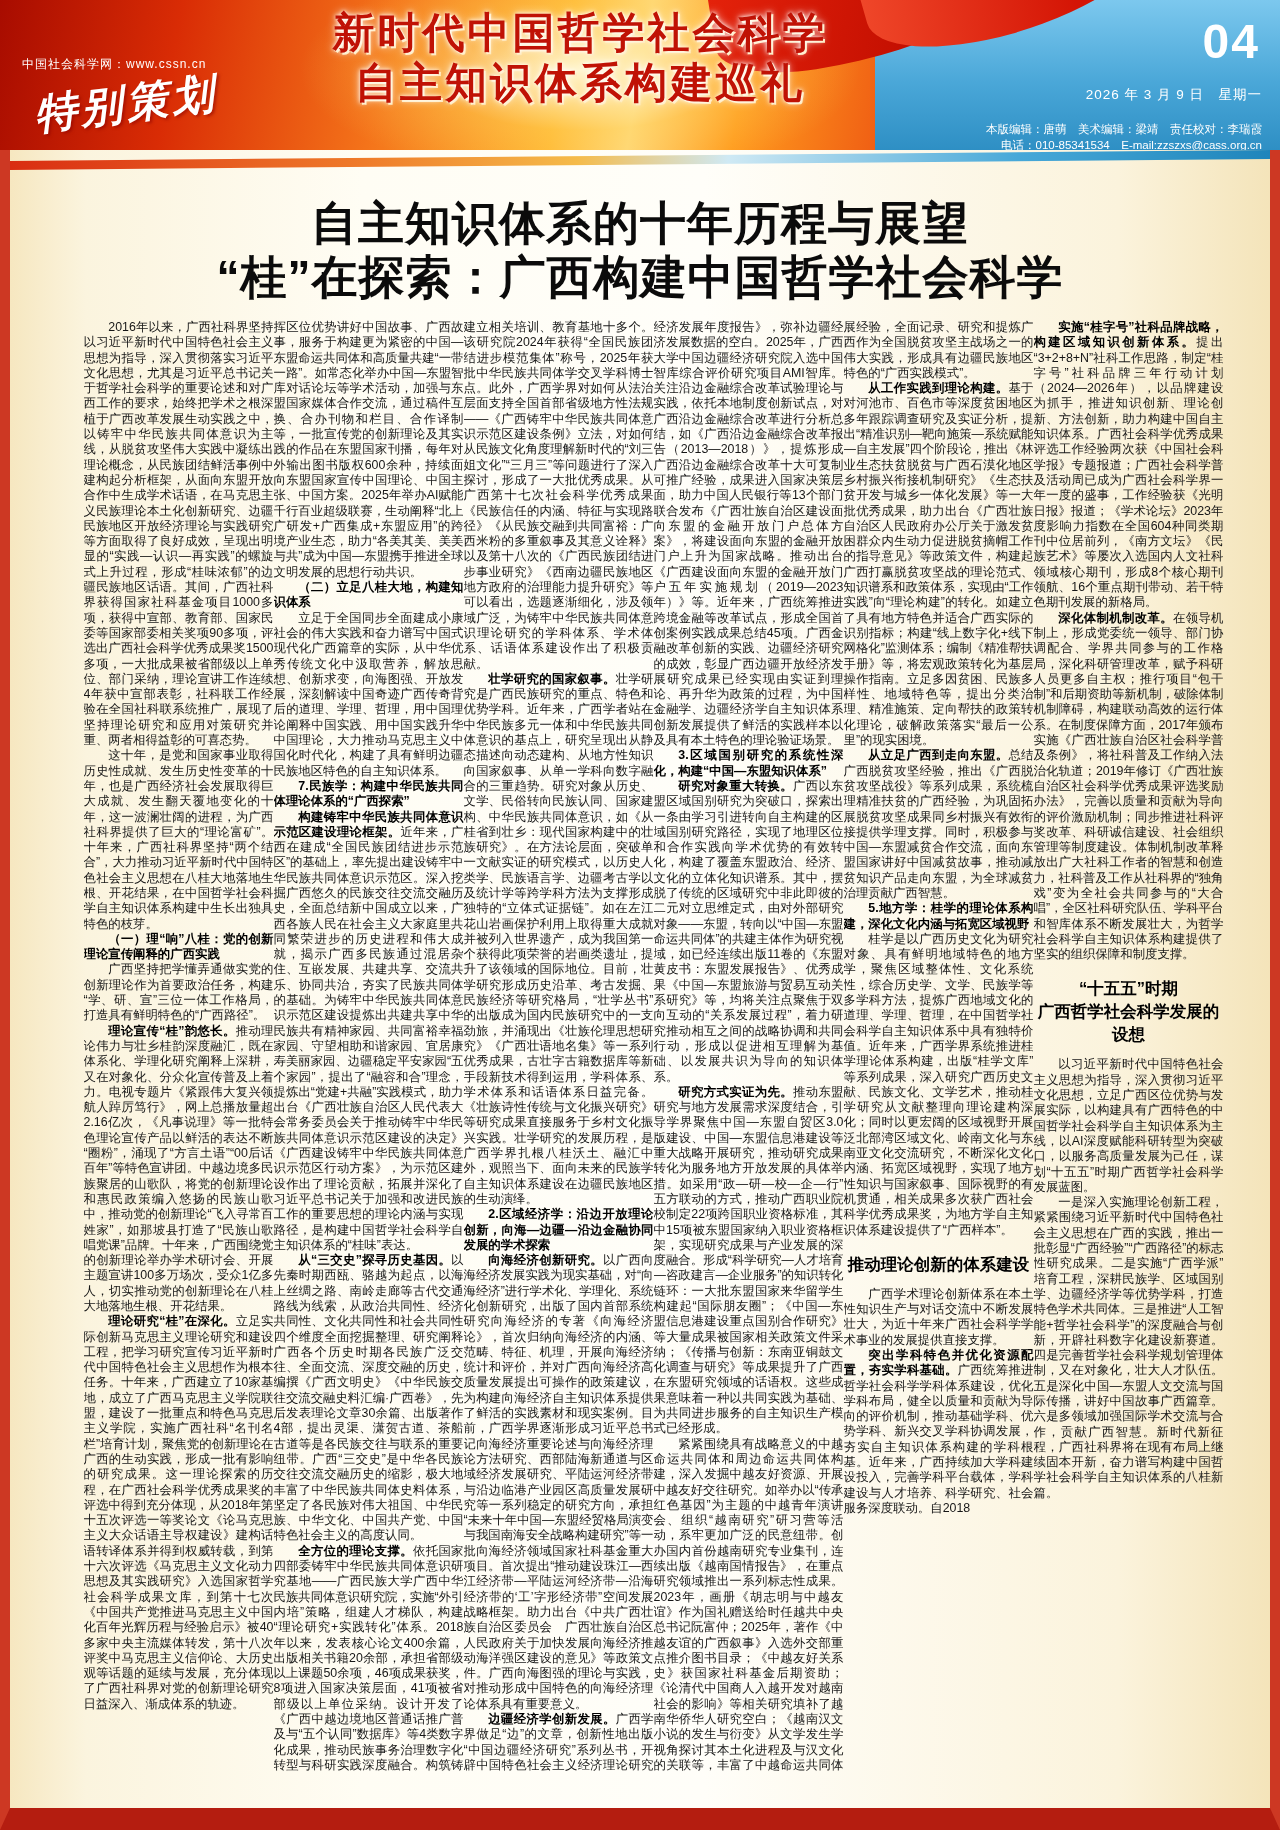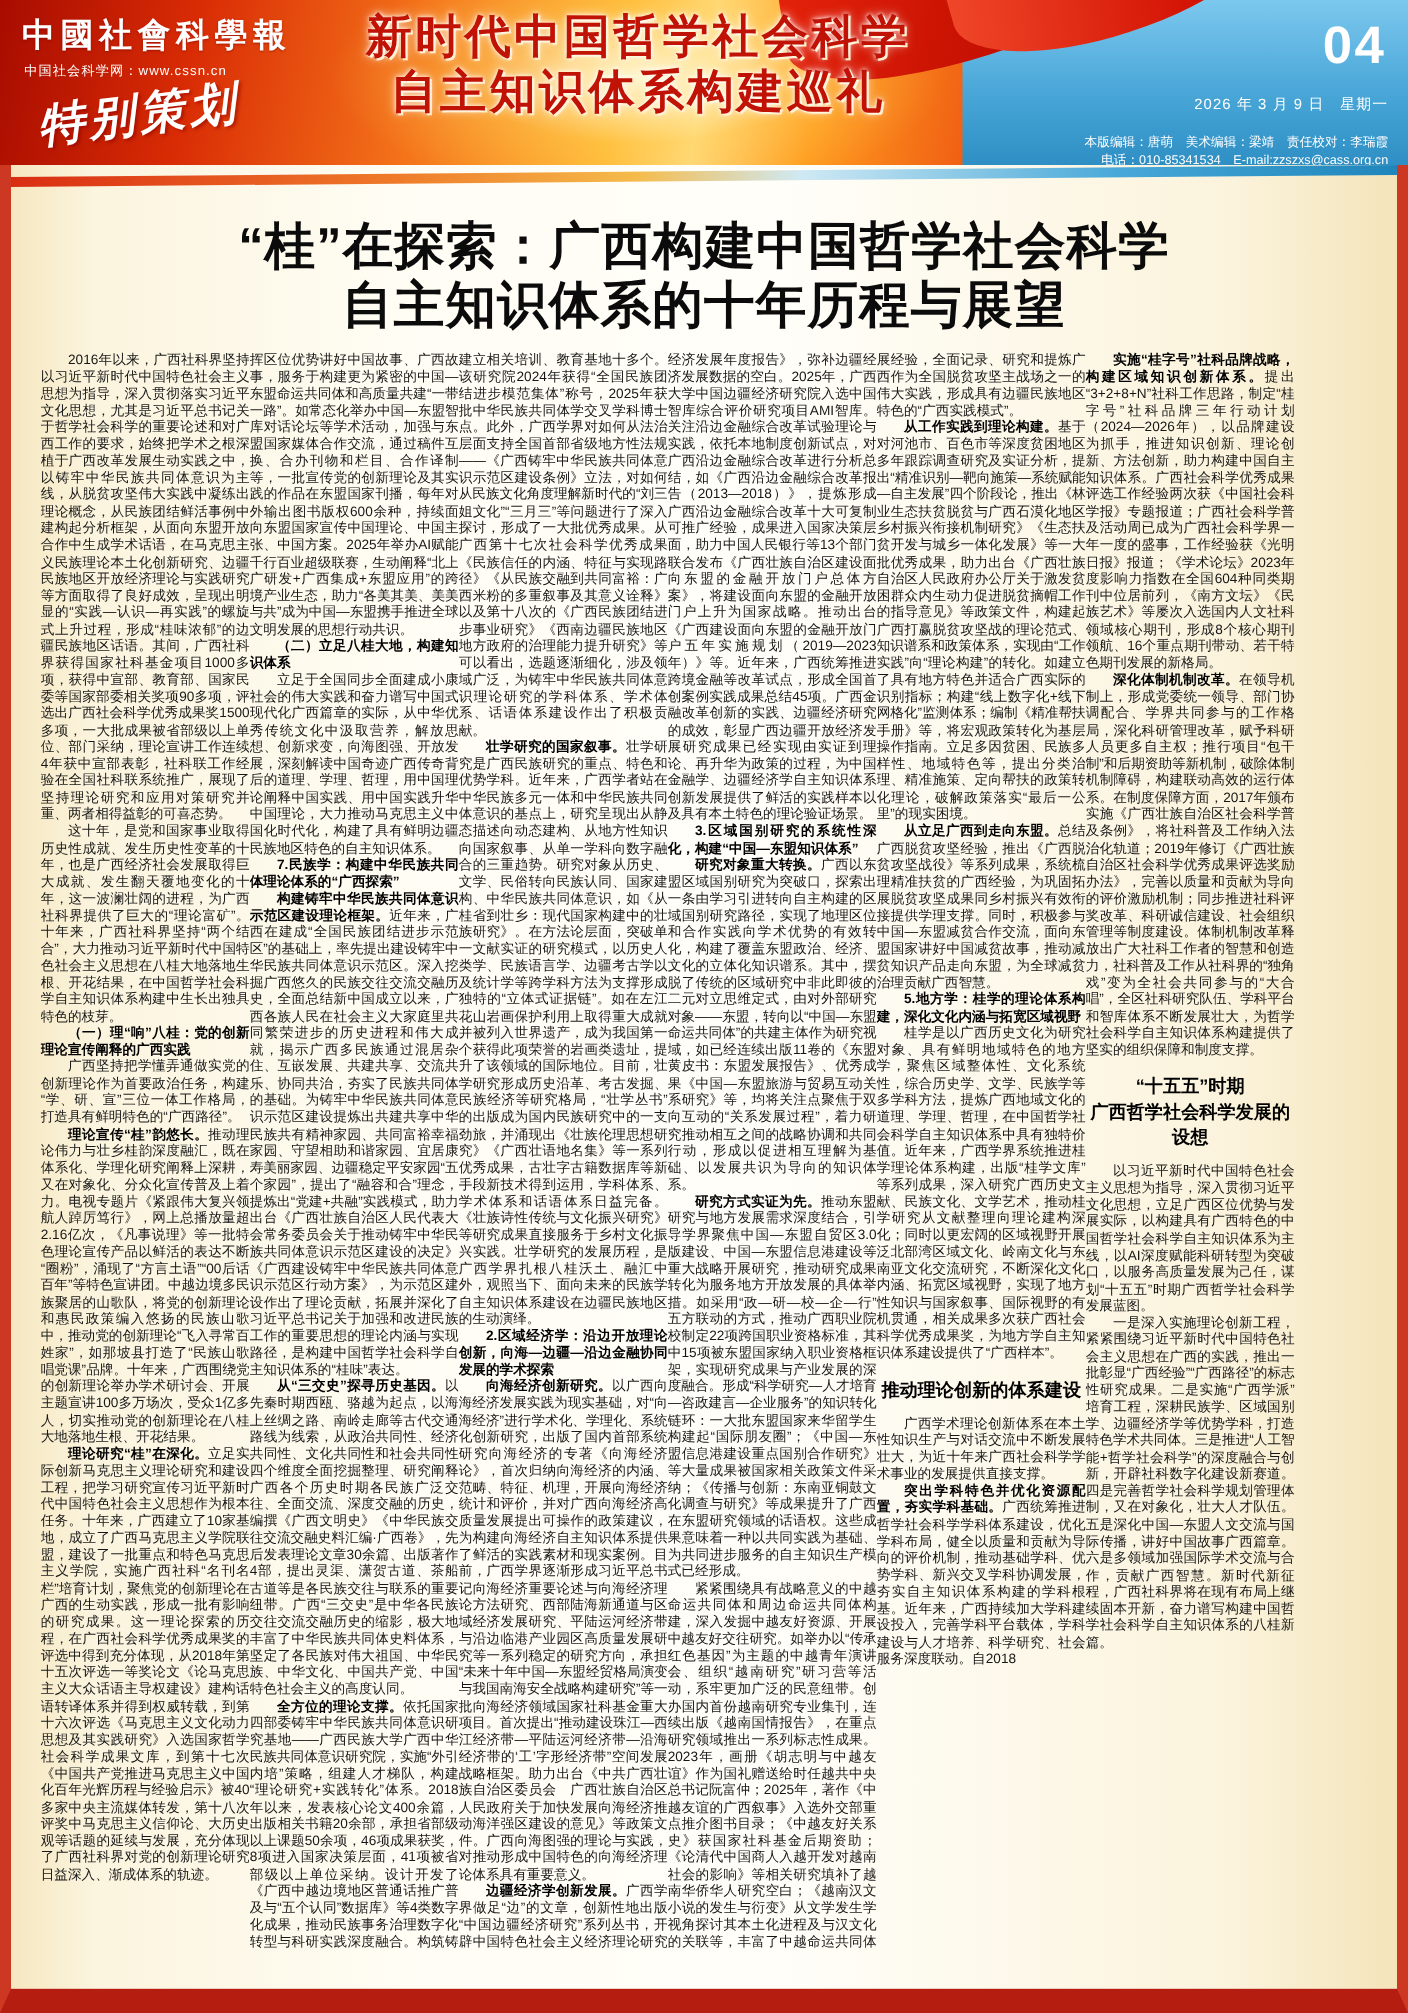--- a/index.html
+++ b/index.html
@@ -35,56 +35,55 @@
   
   .frame{position:relative;width:1260px;height:1658px;overflow:hidden;
     border-left:10px solid #cd3823;border-right:10px solid #cd3823;border-bottom:22px solid #b41d10;
     background:linear-gradient(90deg,#f6e7c0 0%,#fbf4de 6%,#fffdf4 28%,#fffef9 55%,#fbf3dc 88%,#f4e4ba 100%);}
   .ribbon{height:20px;background:linear-gradient(92deg,#d92d12 0%,#ef7b2a 28%,#f5bb4a 45%,#cfe9f4 57%,#47a8d8 80%,#1f85bb 100%);
     clip-path:polygon(0 55%,100% 0,100% 45%,0 100%);}
   .title{margin:26px 10px 0;text-align:center;color:#0b0b0b;font-weight:900;
     font-size:46px;line-height:54px;letter-spacing:1px;}
   .byline{margin-top:14px;text-align:center;font-size:17px;font-weight:bold;color:#111;}
   
-  .cols{display:flex;padding:16px 0 0 27px;height:1452px;overflow:hidden;}
+  .cols{display:flex;padding:16px 0 0 27px;height:1452px;overflow:hidden;justify-content:center;}
   .col{width:190px;flex:0 0 190px;overflow:hidden;
     font-size:12.4px;line-height:15.3px;color:#161616;text-align:justify;}
   .col p{margin:0;text-indent:2em;}
   .col p.noind{text-indent:0;}
   .col p b{color:#000;}
   .col p.sub{font-weight:bold;color:#000;}
   .centerhead{text-align:center;font-weight:bold;color:#000;font-size:16.5px;line-height:23px;margin:15px 0 11px;}
 </style>
 </head>
 <body>
 
 <header class="hdr">
   <div class="hdr-glow"></div>
   <div class="hdr-blue">
     <div class="flag1"></div>
     <div class="flag2"></div>
   </div>
-  <div class="paper-name">中國社會科學報</div>
   <div class="paper-site">中国社会科学网：www.cssn.cn</div>
   <div class="special">特别策划</div>
   <div class="banner">
     <div>新时代中国哲学社会科学</div>
     <div>自主知识体系构建巡礼</div>
   </div>
   <div class="pageno">04</div>
   <div class="hdate">2026 年 3 月 9 日　星期一</div>
   <div class="hstaff">本版编辑：唐萌　美术编辑：梁靖　责任校对：李瑞霞</div>
   <div class="hmail">电话：010-85341534　E-mail:zzszxs@cass.org.cn</div>
 </header>
 
 <div class="frame">
   <div class="ribbon"></div>
   <div class="title">
+    <div>自主知识体系的十年历程与展望</div>
     <div>“桂”在探索：广西构建中国哲学社会科学</div>
-    <div>自主知识体系的十年历程与展望</div>
   </div>
   <div class="cols">
     <div class="col">
         <p>2016年以来，广西社科界坚持以习近平新时代中国特色社会主义思想为指导，深入贯彻落实习近平文化思想，尤其是习近平总书记关于哲学社会科学的重要论述和对广西工作的要求，始终把学术之根深植于广西改革发展生动实践之中，以铸牢中华民族共同体意识为主线，从脱贫攻坚伟大实践中凝练出理论概念，从民族团结鲜活事例中建构起分析框架，从面向东盟开放合作中生成学术话语，在马克思主义民族理论本土化创新研究、边疆民族地区开放经济理论与实践研究等方面取得了良好成效，呈现出明显的“实践—认识—再实践”的螺旋式上升过程，形成“桂味浓郁”的边疆民族地区话语。其间，广西社科界获得国家社科基金项目1000多项，获得中宣部、教育部、国家民委等国家部委相关奖项90多项，评选出广西社会科学优秀成果奖1500多项，一大批成果被省部级以上单位、部门采纳，理论宣讲工作连续4年获中宣部表彰，社科联工作经验在全国社科联系统推广，展现了坚持理论研究和应用对策研究并重、两者相得益彰的可喜态势。</p>
         <p>这十年，是党和国家事业取得历史性成就、发生历史性变革的十年，也是广西经济社会发展取得巨大成就、发生翻天覆地变化的十年，这一波澜壮阔的进程，为广西社科界提供了巨大的“理论富矿”。十年来，广西社科界坚持“两个结合”，大力推动习近平新时代中国特色社会主义思想在八桂大地落地生根、开花结果，在中国哲学社会科学自主知识体系构建中生长出独具特色的枝芽。</p>
         <p class="sub">（一）理“响”八桂：党的创新理论宣传阐释的广西实践</p>
         <p>广西坚持把学懂弄通做实党的创新理论作为首要政治任务，构建“学、研、宣”三位一体工作格局，打造具有鲜明特色的“广西路径”。</p>
         <p><b>理论宣传“桂”韵悠长。</b>推动理论伟力与壮乡桂韵深度融汇，既在体系化、学理化研究阐释上深耕，又在对象化、分众化宣传普及上着力。电视专题片《紧跟伟大复兴领航人踔厉笃行》，网上总播放量超2.16亿次，《凡事说理》等一批特色理论宣传产品以鲜活的表达不断“圈粉”，涌现了“方言土语”“00后话百年”等特色宣讲团。中越边境多民族聚居的山歌队，将党的创新理论和惠民政策编入悠扬的民族山歌中，推动党的创新理论“飞入寻常百姓家”，如那坡县打造了“民族山歌唱党课”品牌。十年来，广西围绕党的创新理论举办学术研讨会、开展主题宣讲100多万场次，受众1亿多人，切实推动党的创新理论在八桂大地落地生根、开花结果。</p>
         <p><b>理论研究“桂”在深化。</b>立足实际创新马克思主义理论研究和建设工程，把学习研究宣传习近平新时代中国特色社会主义思想作为根本任务。十年来，广西建立了10家基地，成立了广西马克思主义学院联盟，建设了一批重点和特色马克思主义学院，实施广西社科“名刊名栏”培育计划，聚焦党的创新理论在广西的生动实践，形成一批有影响的研究成果。这一理论探索的历程，在广西社会科学优秀成果奖的评选中得到充分体现，从2018年第十五次评选一等奖论文《论马克思主义大众话语主导权建设》建构话语转译体系并得到权威转载，到第十六次评选《马克思主义文化动力思想及其实践研究》入选国家哲学社会科学成果文库，到第十七次《中国共产党推进马克思主义中国化百年光辉历程与经验启示》被40多家中央主流媒体转发，第十八次评奖中马克思主义信仰论、大历史观等话题的延续与发展，充分体现了广西社科界对党的创新理论研究日益深入、渐成体系的轨迹。</p>
       </div>

